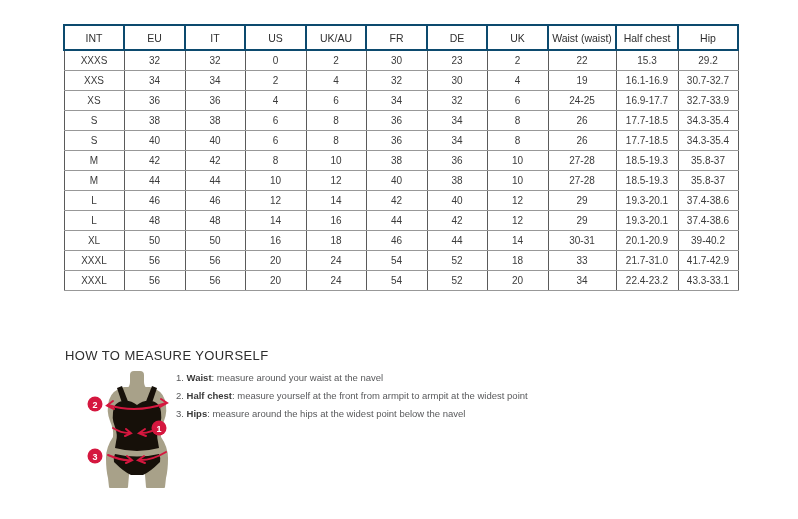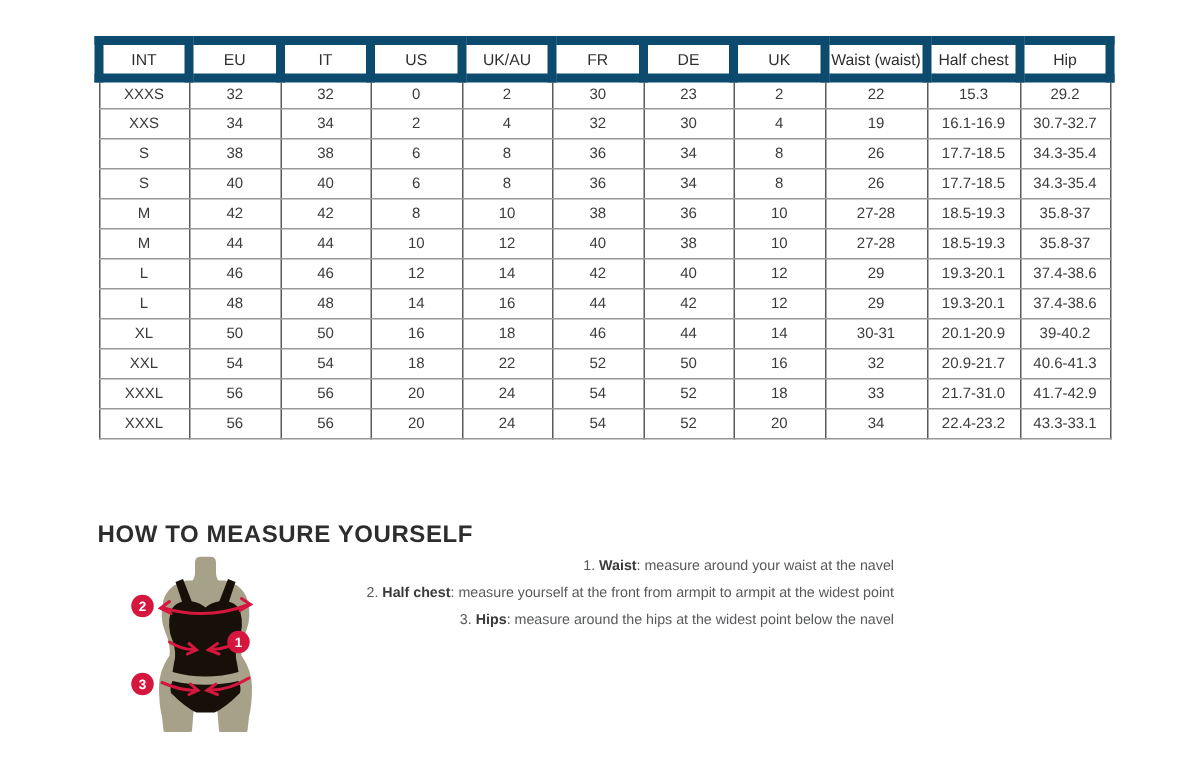--- a/index.html
+++ b/index.html
@@ -11,43 +11,43 @@
   .page { position:absolute; inset:0; background:#fff; }
 
   
   table.size-table {
     position:absolute; left:63px; top:24px; width:674px;
     border-collapse:collapse; table-layout:fixed;
     color:#3b3b3b; background:#fff;
     border:1px solid #3d3d3d;
   }
   table.size-table th {
-    height:25px; border:6px solid #0c4a6e;
+    height:25px; border:2px solid #0c4a6e;
     font-weight:normal; font-size:10.5px; text-align:center;
     color:#2f2f2f; padding:0 1px; overflow:hidden; white-space:nowrap;
   }
   table.size-table td {
     height:20px;
     border-left:1px solid #5a5a5a; border-right:1px solid #5a5a5a;
     border-top:1px solid #989898; border-bottom:1px solid #989898;
     font-size:10px; text-align:center; padding:0 1px;
     white-space:nowrap; overflow:hidden;
   }
 
   
   .measure-title {
     position:absolute; left:65px; top:348px;
-    font-size:16px; font-weight:bold; color:#2d2d2d; letter-spacing:.4px;
+    font-size:13px; font-weight:normal; color:#2d2d2d; letter-spacing:.4px;
   }
   .figure-svg { position:absolute; left:84px; top:371px; width:106px; height:122px; }
   ol.measure-steps {
     position:absolute; left:176px; top:371px; width:420px;
     list-style:none; font-size:9.5px; color:#58595b;
   }
-  ol.measure-steps li { margin-bottom:5px; line-height:13px;text-align:right; }
+  ol.measure-steps li { margin-bottom:5px; line-height:13px; }
   ol.measure-steps .step-num { color:#58595b; }
   ol.measure-steps .step-term { font-weight:bold; color:#3a3a3a; }
 </style>
 </head>
 <body>
 
 <div class="page">
 
   <table class="size-table">
     <colgroup>
@@ -99,20 +99,33 @@
           <td>2</td>
           <td>4</td>
           <td>32</td>
           <td>30</td>
           <td>4</td>
           <td>19</td>
           <td>16.1-16.9</td>
           <td>30.7-32.7</td>
         </tr>
         <tr>
+          <td>XS</td>
+          <td>36</td>
+          <td>36</td>
+          <td>4</td>
+          <td>6</td>
+          <td>34</td>
+          <td>32</td>
+          <td>6</td>
+          <td>24-25</td>
+          <td>16.9-17.7</td>
+          <td>32.7-33.9</td>
+        </tr>
+        <tr>
           <td>S</td>
           <td>38</td>
           <td>38</td>
           <td>6</td>
           <td>8</td>
           <td>36</td>
           <td>34</td>
           <td>8</td>
           <td>26</td>
           <td>17.7-18.5</td>
@@ -188,33 +201,20 @@
           <td>50</td>
           <td>50</td>
           <td>16</td>
           <td>18</td>
           <td>46</td>
           <td>44</td>
           <td>14</td>
           <td>30-31</td>
           <td>20.1-20.9</td>
           <td>39-40.2</td>
-        </tr>
-        <tr>
-          <td>XXL</td>
-          <td>54</td>
-          <td>54</td>
-          <td>18</td>
-          <td>22</td>
-          <td>52</td>
-          <td>50</td>
-          <td>16</td>
-          <td>32</td>
-          <td>20.9-21.7</td>
-          <td>40.6-41.3</td>
         </tr>
         <tr>
           <td>XXXL</td>
           <td>56</td>
           <td>56</td>
           <td>20</td>
           <td>24</td>
           <td>54</td>
           <td>52</td>
           <td>18</td>

